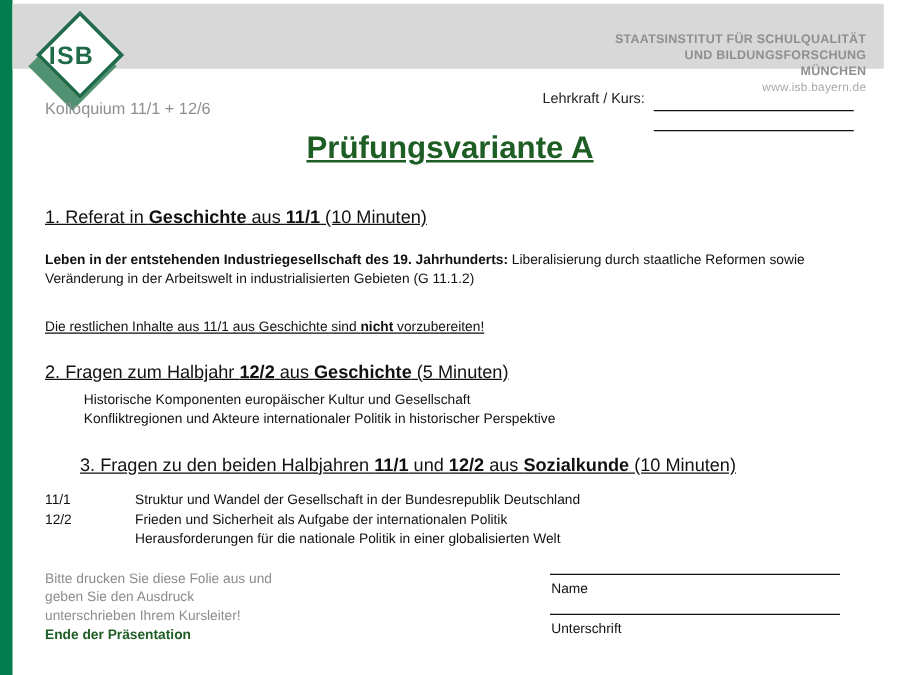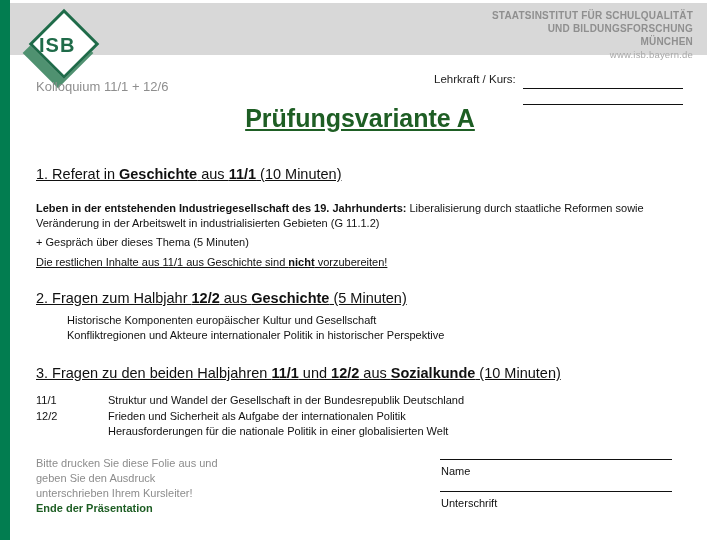--- a/index.html
+++ b/index.html
@@ -15,21 +15,21 @@
 
   
   .stripe { position:absolute; left:0; top:0; width:10px; height:540px; background:#027d50; }
 
   
   .header-band {
     position:absolute; left:10px; top:3px; width:697px; height:52px;
     background:#d8d8d8;
   }
   .institute {
-    position:absolute; right:14px; top:6px; text-align:right;
+    position:absolute; right:14px; top:22px; text-align:right;
     color:#8f8f8f; font-weight:bold; font-size:10px; line-height:13px;
     letter-spacing:0.2px;
   }
   .institute .website { font-weight:normal; color:#a9a9a9; font-size:9.5px; }
 
   
   .logo { position:absolute; left:26px; top:6px; width:80px; height:84px; }
   .logo .diamond-shadow {
     position:absolute; left:7px; top:22px; width:50px; height:50px;
     transform:rotate(45deg); background:#4f9170;
@@ -62,21 +62,21 @@
   .sec-heading b { font-weight:bold;text-align:right; }
   .para { position:absolute; left:36px; width:656px; font-size:11px; line-height:15px; color:#111; }
   .underlined { text-decoration:underline; }
 
   .h1 { top:166px; }
   .p1 { top:201px; }
   .p-talk { top:235px; }
   .p-note { top:255px; }
   .h2 { top:290px; }
   .p2 { top:313px;margin-left:31px; }
-  .h3 { top:365px; }
+  .h3 { top:365px;margin-left:28px; }
 
   .table3 { position:absolute; left:36px; top:393px; font-size:11px; line-height:15.5px; color:#111; }
   .table3 .row { display:flex; }
   .table3 .term { width:72px; flex:0 0 72px; }
   .table3 .desc { }
 
   
   .print-note {
     position:absolute; left:36px; top:456px; font-size:11px; line-height:15px; color:#8c8c8c;
   }
@@ -113,21 +113,20 @@
   <div class="teacher-label">Lehrkraft / Kurs:</div>
   <div class="fill-line teacher-line-1"></div>
   <div class="fill-line teacher-line-2"></div>
 
   <div class="title">Prüfungsvariante A</div>
 
   <div class="sec-heading h1"><span>1. Referat in </span><b>Geschichte</b><span> aus </span><b>11/1</b><span> (10 Minuten)</span></div>
 
   <div class="para p1"><b>Leben in der entstehenden Industriegesellschaft des 19. Jahrhunderts:</b><span> Liberalisierung durch staatliche Reformen sowie Veränderung in der Arbeitswelt in industrialisierten Gebieten (G 11.1.2)</span></div>
 
-  <div class="para p-talk">+  Gespräch über dieses Thema (5 Minuten)</div>
 
   <div class="para p-note underlined"><span>Die restlichen Inhalte aus 11/1 aus Geschichte sind </span><b>nicht</b><span> vorzubereiten!</span></div>
 
   <div class="sec-heading h2"><span>2. Fragen zum Halbjahr </span><b>12/2</b><span> aus </span><b>Geschichte</b><span> (5 Minuten)</span></div>
 
   <div class="para p2">
     <div>Historische Komponenten europäischer Kultur und Gesellschaft</div>
     <div>Konfliktregionen und Akteure internationaler Politik in historischer Perspektive</div>
   </div>
 

